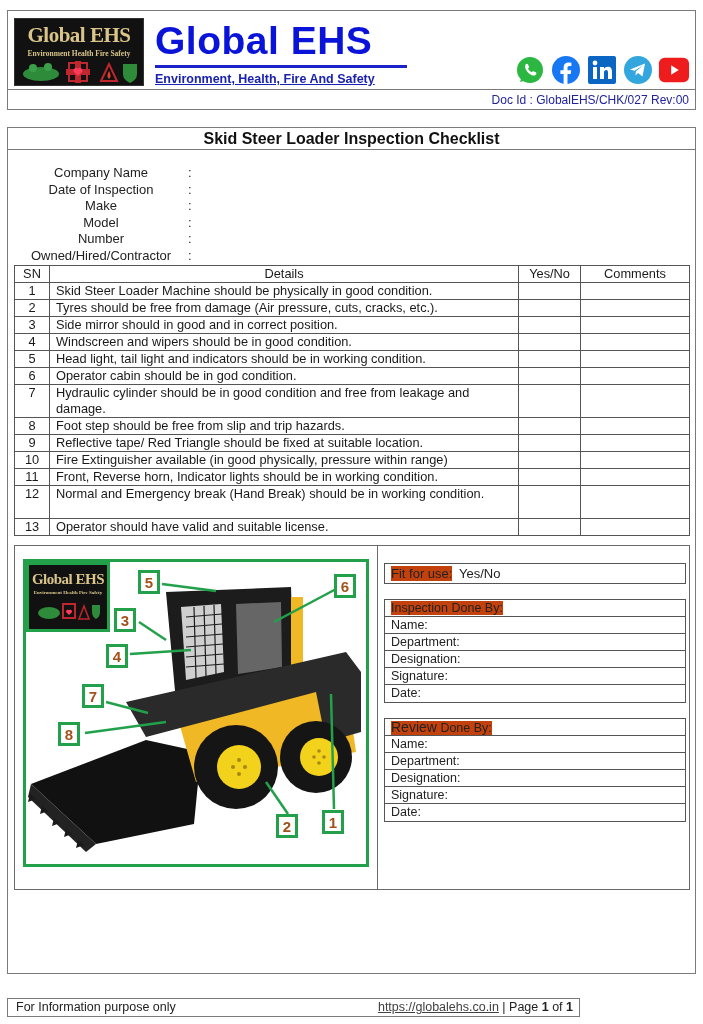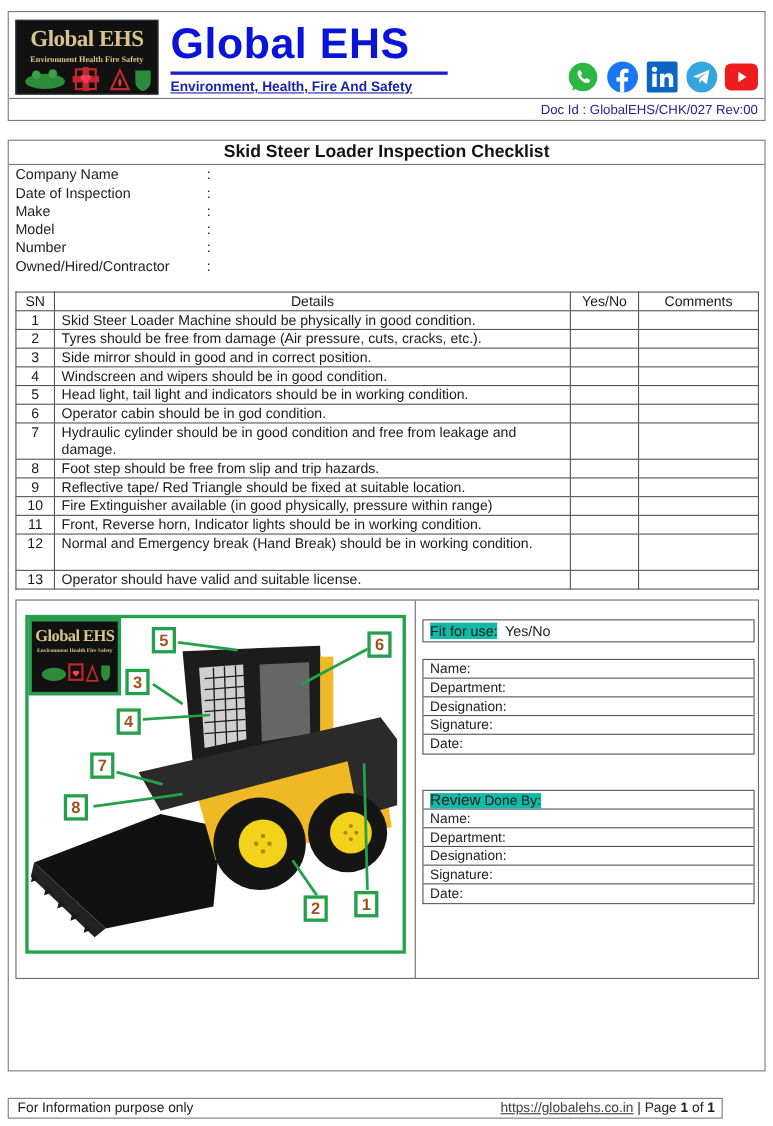--- a/index.html
+++ b/index.html
@@ -16,21 +16,21 @@
   .brand-title { position: absolute; left: 147px; top: 8px; font-family: "Liberation Sans", sans-serif; font-weight: bold; font-size: 39px; color: #0a14d8; letter-spacing: 0.5px; }
   .brand-rule { position: absolute; left: 147px; top: 54px; width: 252px; height: 3px; background: #1a22c8; }
   .brand-sub { position: absolute; left: 147px; top: 61px; font-weight: bold; font-size: 12.5px; color: #1a22b0; text-decoration: underline; }
   .social { position: absolute; right: 5px; top: 43px; height: 32px; display: flex; gap: 4px; align-items: center; }
   .social span { display: inline-flex; align-items: center; justify-content: center; width: 32px; height: 32px; }
   .doc-id { position: absolute; right: 6px; top: 82px; font-size: 12px; color: #22239a; }
 
   
   .main { position: absolute; left: 7px; top: 127px; width: 689px; height: 847px; border: 1px solid #7a7a7a; }
   .main-title { position: absolute; left: 0; top: 0; width: 687px; height: 22px; border-bottom: 1px solid #7a7a7a; text-align: center; font-weight: bold; font-size: 16px; line-height: 22px; color: #111; font-family: "Liberation Sans", sans-serif; transform-origin: center; }
-  .info { position: absolute; left: 6px; top: 23px; }
+  .info { position: absolute; left: 6px; top: 37px; text-align: center; }
   .info-row { position: relative; height: 16.5px; font-size: 13px; line-height: 16.5px; color: #222; white-space: nowrap; }
   .info-row .lbl { display: inline-block; width: 174px; }
   .info-row .colon { display: inline-block; }
 
   
   table.chk { position: absolute; left: 6px; top: 137px; width: 676px; border-collapse: collapse; font-size: 12.8px; color: #1a1a1a; }
   table.chk th, table.chk td { border: 1px solid #555; padding: 0 6px; line-height: 16px; vertical-align: top; }
   table.chk th { font-weight: normal; text-align: center; height: 17px; }
   table.chk td.sn { text-align: center; width: 35px; padding: 0; }
   table.chk td.det { width: 470px; }
@@ -44,25 +44,25 @@
   .vdiv { position: absolute; left: 362px; top: 0; width: 1px; height: 343px; background: #6a6a6a; }
   .photo { position: absolute; left: 8px; top: 13px; width: 346px; height: 308px; border: 3px solid #23a14a; background: #fff; overflow: hidden; }
   .photo-logo { position: absolute; left: 0; top: 0; width: 84px; height: 70px; background: #111; border: 3px solid #23a14a; }
   .photo-logo .lt { position: absolute; left: 0; top: 6px; width: 100%; text-align: center; font-family: "Liberation Serif", serif; font-weight: bold; font-size: 15px; color: #d9c58a; letter-spacing: -0.5px; }
   .photo-logo .ls { position: absolute; left: 0; top: 25px; width: 100%; text-align: center; font-family: "Liberation Serif", serif; font-size: 5px; color: #d9c58a; font-weight: bold; }
   .tag { position: absolute; width: 22px; height: 24px; border: 3px solid #23a14a; background: #fff; color: #a0521a; font-weight: bold; font-size: 15px; text-align: center; line-height: 19px; font-family: "Liberation Sans", sans-serif; }
 
   .form-box { position: absolute; left: 369px; width: 302px; border: 1px solid #555; font-size: 12.5px; color: #222; }
   .form-row { height: 17px; line-height: 16px; border-bottom: 1px solid #555; padding-left: 6px; white-space: nowrap; }
   .form-row:last-child { border-bottom: none; }
-  .hl { background: #14b8a6; }
+  .hl { background: #c2410c; }
   .fit { top: 17px; height: 21px; line-height: 19px; padding-left: 6px; font-size: 13px; }
 
   
-  .footer { position: absolute; left: 7px; top: 998px; width: 650px; height: 19px; border: 1px solid #7a7a7a; font-size: 12.5px; line-height: 17px; color: #222; text-align: center; }
+  .footer { position: absolute; left: 7px; top: 998px; width: 573px; height: 19px; border: 1px solid #7a7a7a; font-size: 12.5px; line-height: 17px; color: #222; text-align: center; }
   .footer .left { position: absolute; left: 8px; top: 0; }
   .footer .right { position: absolute; right: 6px; top: 0; }
   .footer a { color: #404040; text-decoration: underline; }
   .footer b { font-weight: bold; }
 </style>
 </head>
 <body>
 
 <div class="hdr">
   <div class="hdr-top">
@@ -310,20 +310,21 @@
       <div class="tag" style="left:250px;top:252px;">2</div>
       <div class="tag" style="left:296px;top:248px;">1</div>
     </div>
 
     <div class="form-box fit">
       <span class="hl">Fit for use:</span>
       <span style="margin-left:3px;">Yes/No</span>
     </div>
 
     <div class="form-box" style="top:53px;">
+      <div class="form-row"><span class="hl">Inspection Done By:</span></div>
       <div class="form-row">Name:</div>
       <div class="form-row">Department:</div>
       <div class="form-row">Designation:</div>
       <div class="form-row">Signature:</div>
       <div class="form-row">Date:</div>
     </div>
 
     <div class="form-box" style="top:172px;">
       <div class="form-row"><span class="hl"><span style="font-size:14px;">Review</span><span> Done By:</span></span></div>
       <div class="form-row">Name:</div>

